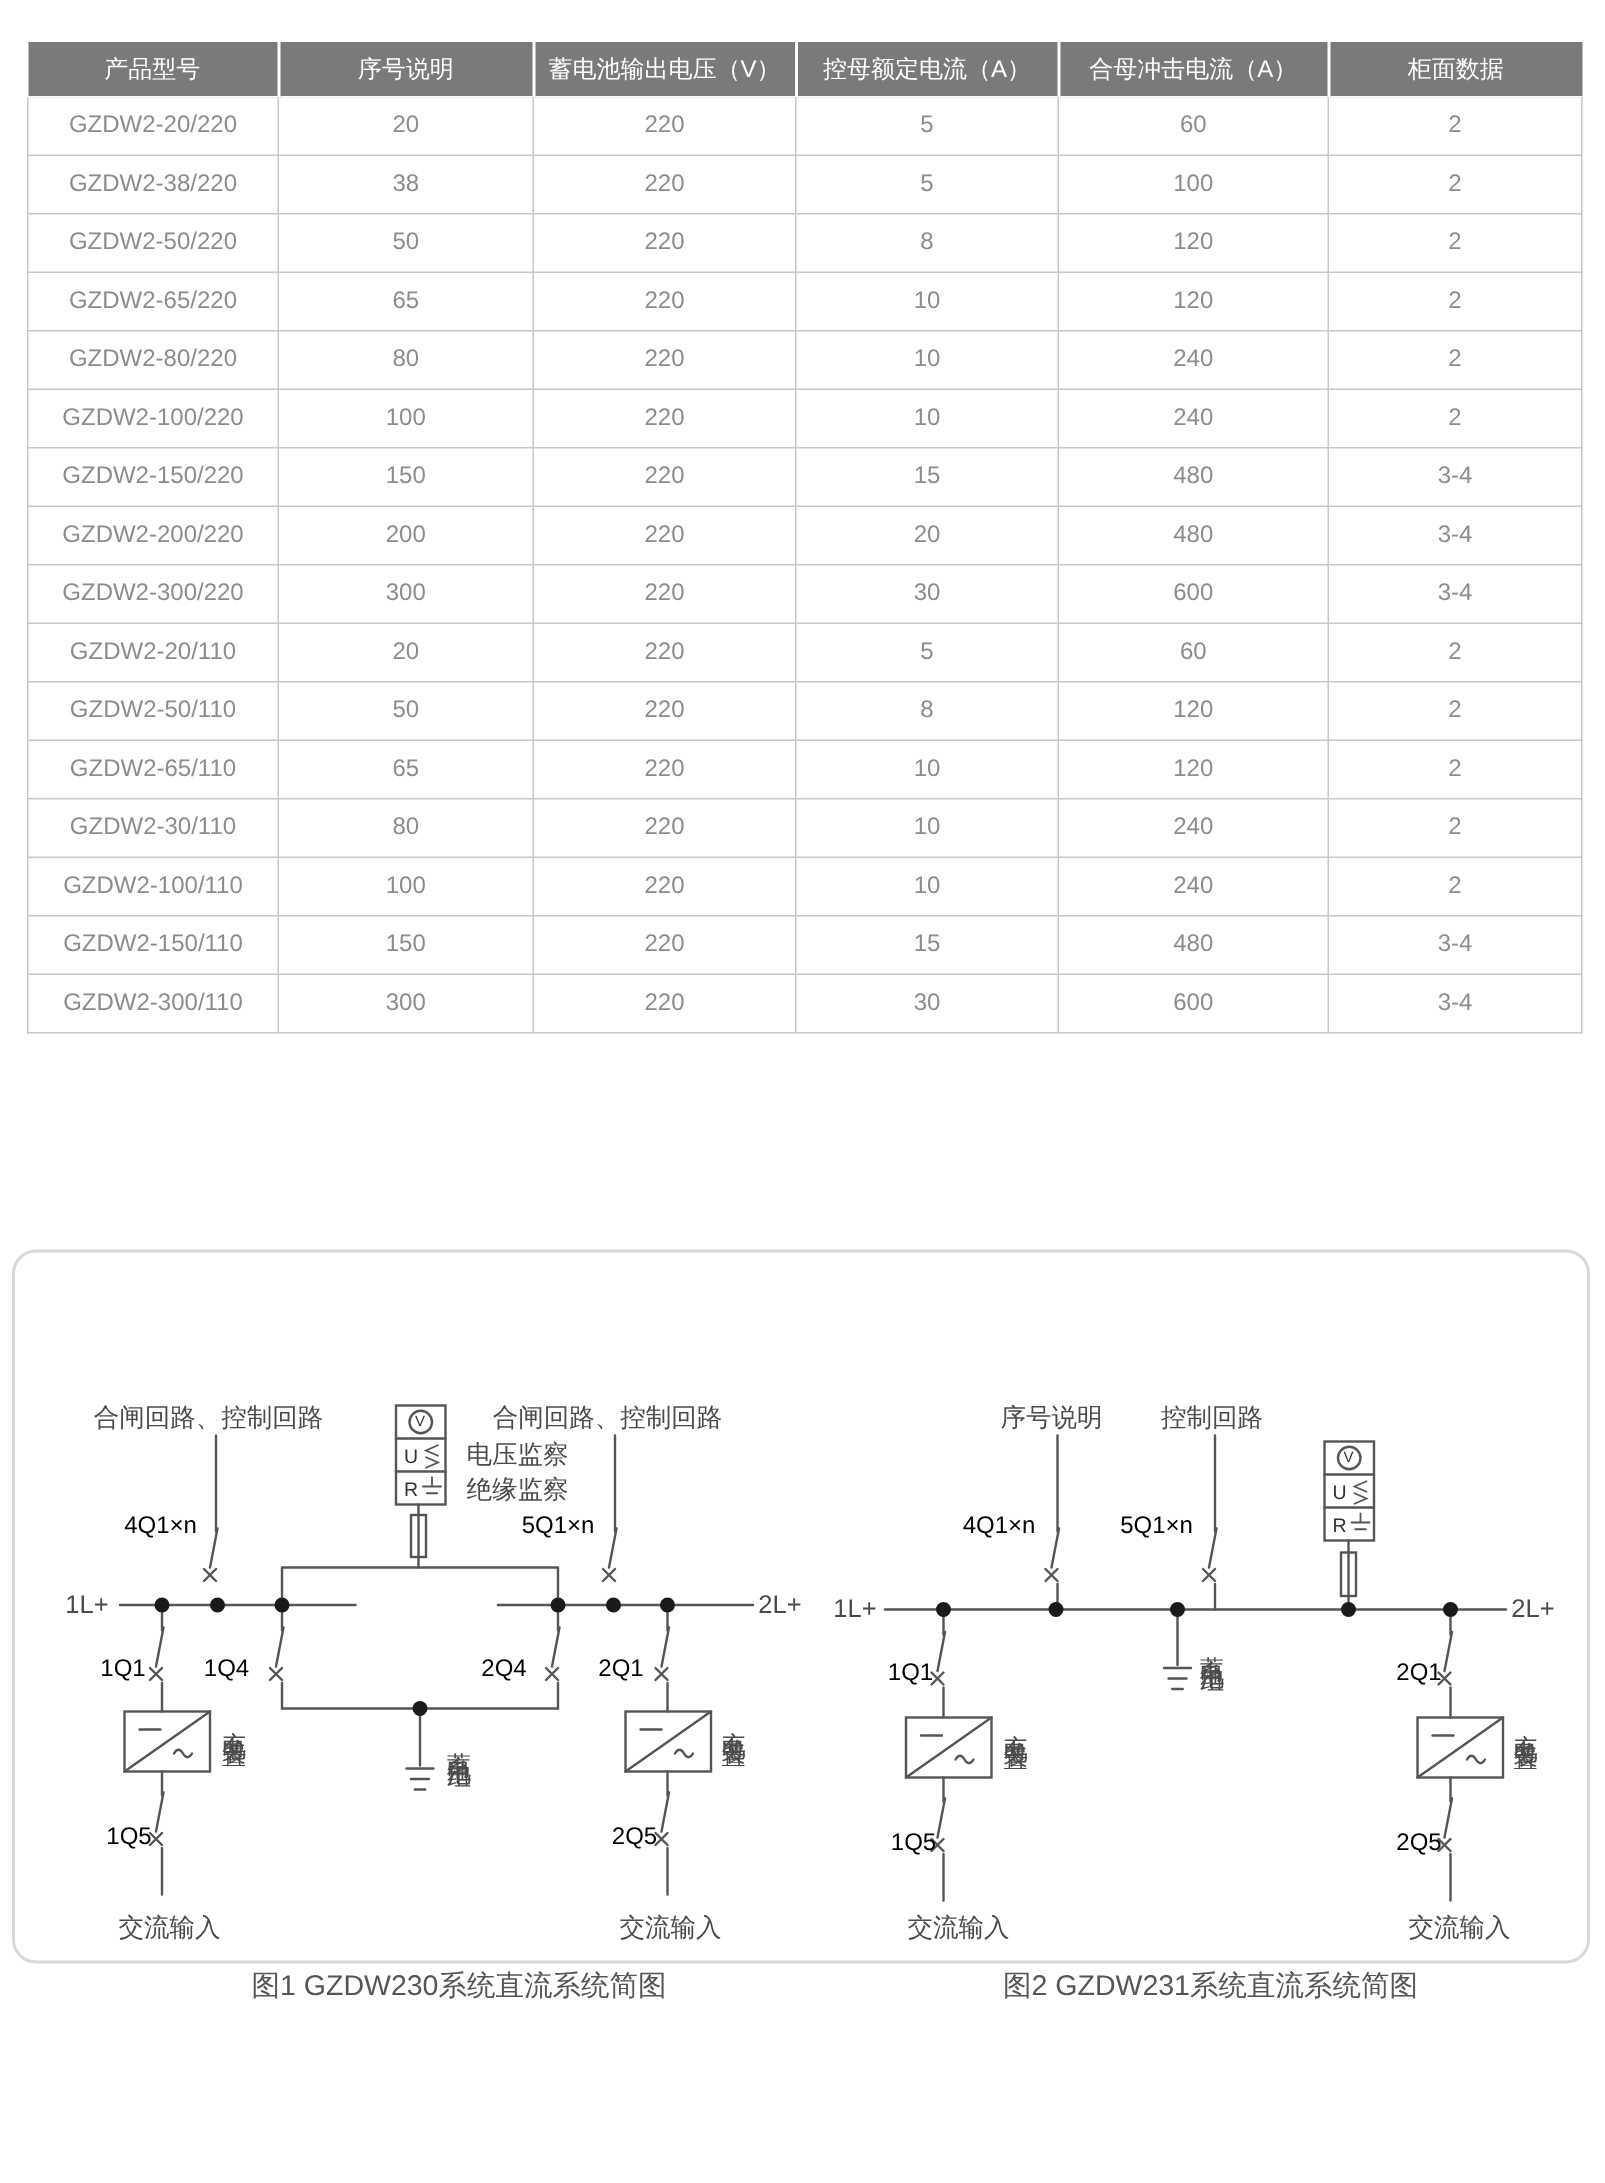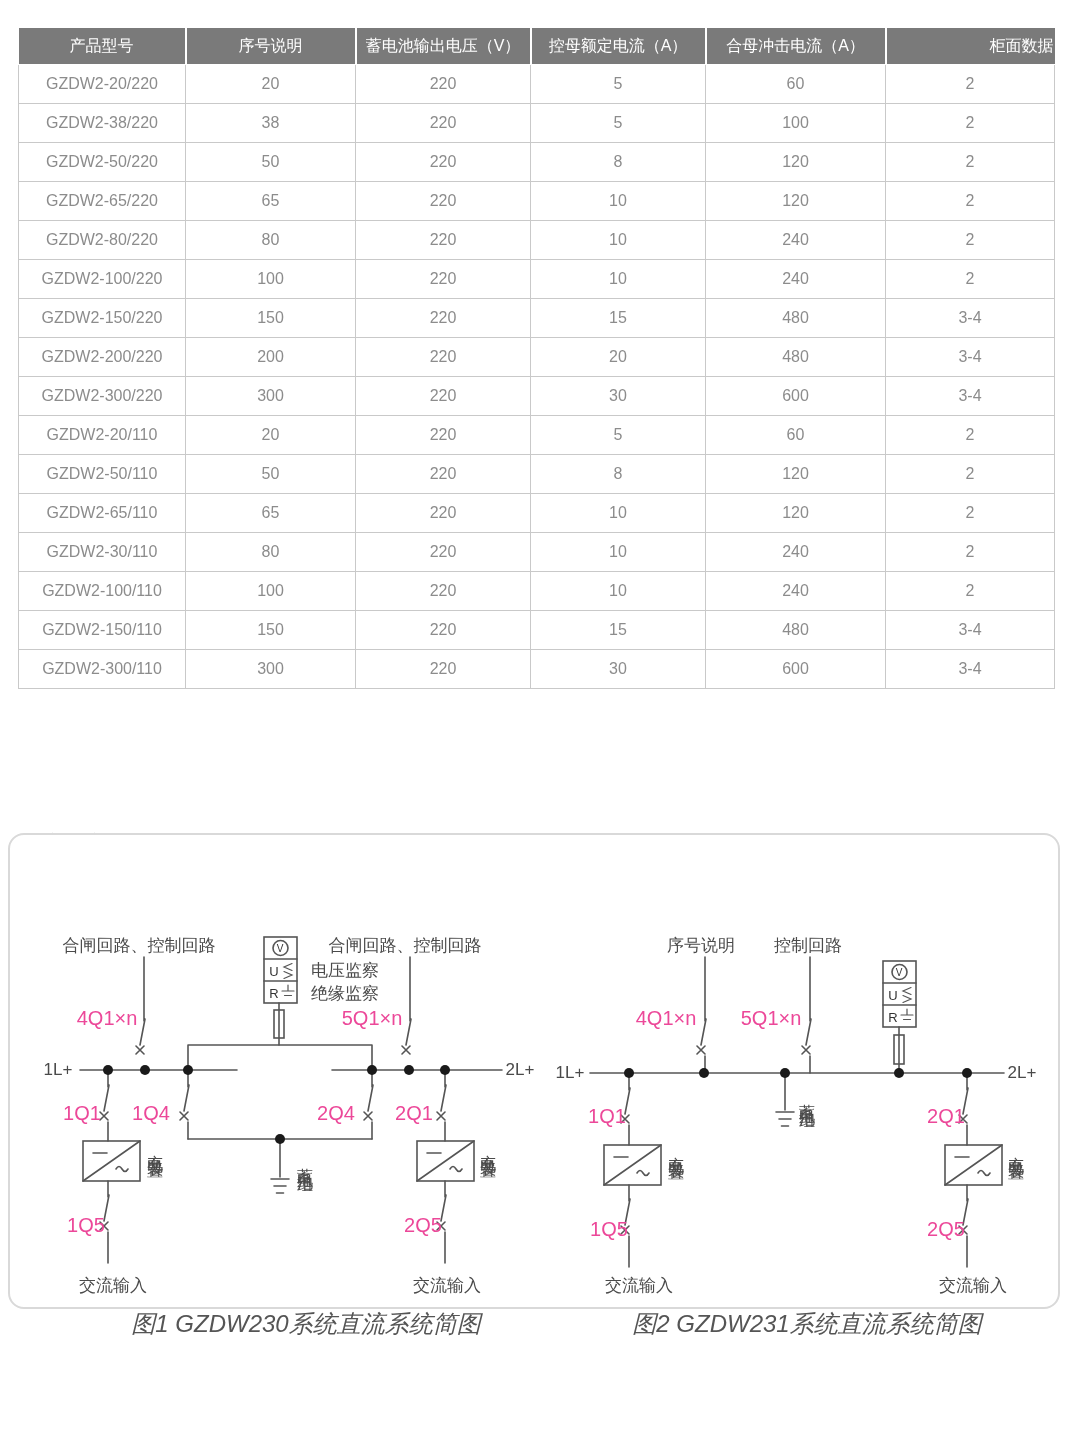--- a/index.html
+++ b/index.html
@@ -2,39 +2,39 @@
 <html><head>
 <meta charset="utf-8">
 <style>
   html,body{margin:0;padding:0;background:#fff;}
   body{width:1070px;height:1455px;position:relative;font-family:"Liberation Sans",sans-serif;}
 
   
   .spec-table{position:absolute;left:18px;top:28px;width:1036px;border-collapse:collapse;table-layout:fixed;}
   .spec-table th{background:#7a7a7a;color:#fff;font-weight:normal;font-size:16px;height:34px;
     border-right:2px solid #fff;border-bottom:1px solid #fff;}
-  .spec-table th:last-child{border-right:none;text-align:right;}
+  .spec-table th:last-child{border-right:none;}
   .spec-table td{height:36px;text-align:center;color:#8c8c8c;font-size:16px;
     border:1px solid #c9c9c9;background:#fff;}
 
   
   .section-title{position:absolute;left:20px;top:790px;font-size:21px;font-weight:bold;color:#4a4a4a;margin-top:40px;}
 
   
   .panel{position:absolute;left:8px;top:833px;width:1052px;height:476px;
     border:2px solid #d9d9d9;border-radius:16px;box-sizing:border-box;background:#fff;}
   .panel svg{position:absolute;left:0;top:0;}
 
   .dlabel{position:absolute;transform:translate(-50%,-50%);font-size:17px;color:#4a4a4a;white-space:nowrap;}
-  .slabel{position:absolute;transform:translate(-50%,-50%);font-size:20px;color:#ec4899;white-space:nowrap;}
+  .slabel{position:absolute;transform:translate(-50%,-50%);font-size:16px;color:#000000;white-space:nowrap;}
   .vlabel{position:absolute;writing-mode:vertical-rl;text-orientation:upright;
     letter-spacing:3px;font-size:16px;color:#4a4a4a;line-height:14px;}
   .sym{position:absolute;transform:translate(-50%,-50%);font-size:13px;color:#333;}
   .sym.v{font-size:10px;}
-  .caption{position:absolute;transform:translate(-50%,-50%);font-size:24px;color:#555;white-space:nowrap;font-style:italic;}
+  .caption{position:absolute;transform:translate(-50%,-50%);font-size:19px;color:#555;white-space:nowrap;}
 </style>
 </head>
 <body>
 
 <table class="spec-table">
   <colgroup>
     <col style="width:167px">
       <col style="width:170px">
       <col style="width:175px">
     <col style="width:175px">

